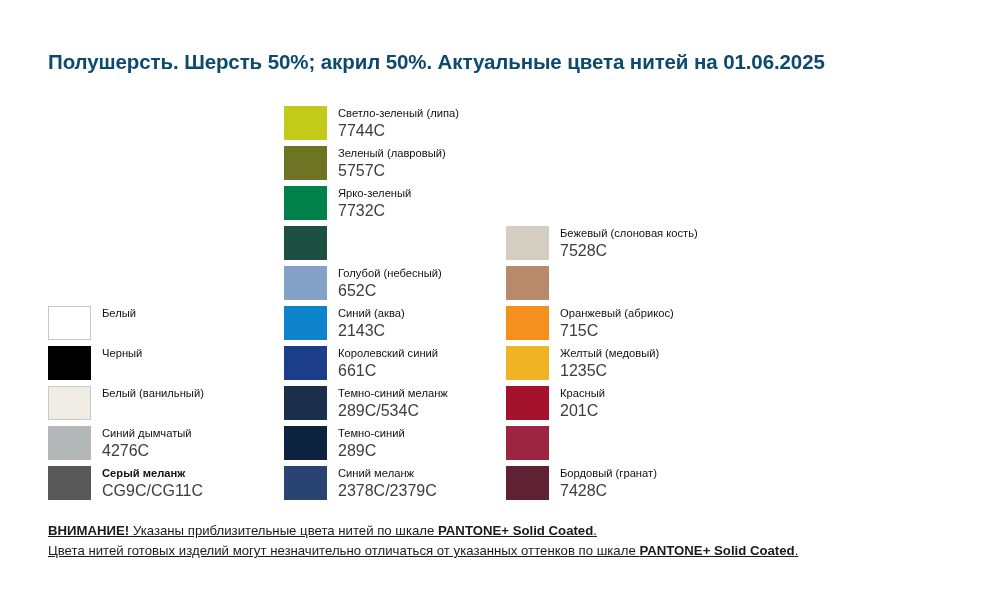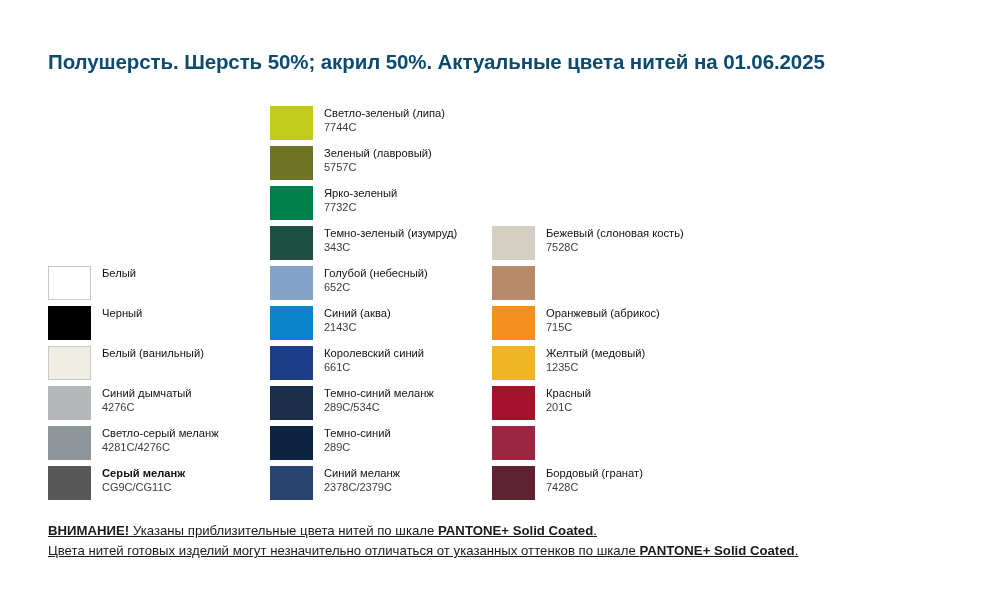--- a/index.html
+++ b/index.html
@@ -37,21 +37,21 @@
     width: 910px;
     display: flex;
     gap: 0px;
   }
   .column {
     width: 220px;
     display: flex;
     flex-direction: column;
     justify-content: flex-end;
   }
-  .column.col2 { margin-left: 2px; }
+  .column.col2 { margin-left: 16px; }
   .column.col3 { margin-left: 2px; }
   .swatch-row {
     display: flex;
     align-items: flex-start;
     height: 40px;
     margin-bottom: 0px;
   }
   .swatch {
     width: 43px;
     height: 34px;
@@ -68,21 +68,21 @@
   }
   .swatch-name {
     font-size: 11.2px;
     color: #111111;
     white-space: nowrap;
   }
   .swatch-name.bold {
     font-weight: bold;
   }
   .swatch-code {
-    font-size: 11px;
+    font-size: 16px;
     color: #3d3d3d;
     white-space: nowrap;
   }
   .footer {
     position: absolute;
     left: 48px;
     top: 521px;
     width: 920px;
   }
   .footer-line {
@@ -124,27 +124,20 @@
           </div>
         </div>
         <div class="swatch-row">
           <div class="swatch" style="background: rgb(181, 184, 184);"></div>
           <div class="swatch-text">
             <div class="swatch-name">Синий дымчатый</div>
             <div class="swatch-code">4276C</div>
           </div>
         </div>
         <div class="swatch-row">
-          <div class="swatch" style="background: rgb(143, 150, 153);"></div>
-          <div class="swatch-text">
-            <div class="swatch-name">Светло-серый меланж</div>
-            <div class="swatch-code">4281C/4276C</div>
-          </div>
-        </div>
-        <div class="swatch-row">
           <div class="swatch" style="background: rgb(88, 88, 88);"></div>
           <div class="swatch-text">
             <div class="swatch-name bold">Серый меланж</div>
             <div class="swatch-code">CG9C/CG11C</div>
           </div>
         </div>
       </div>
     <div class="column col2">
         <div class="swatch-row">
           <div class="swatch" style="background: rgb(194, 203, 25);"></div>
@@ -162,24 +155,20 @@
         </div>
         <div class="swatch-row">
           <div class="swatch" style="background: rgb(0, 128, 74);"></div>
           <div class="swatch-text">
             <div class="swatch-name">Ярко-зеленый</div>
             <div class="swatch-code">7732C</div>
           </div>
         </div>
         <div class="swatch-row">
           <div class="swatch" style="background: rgb(29, 80, 67);"></div>
-          <div class="swatch-text">
-            <div class="swatch-name">Темно-зеленый (изумруд)</div>
-            <div class="swatch-code">343C</div>
-          </div>
         </div>
         <div class="swatch-row">
           <div class="swatch" style="background: rgb(132, 162, 200);"></div>
           <div class="swatch-text">
             <div class="swatch-name">Голубой (небесный)</div>
             <div class="swatch-code">652C</div>
           </div>
         </div>
         <div class="swatch-row">
           <div class="swatch" style="background: rgb(13, 131, 204);"></div>

